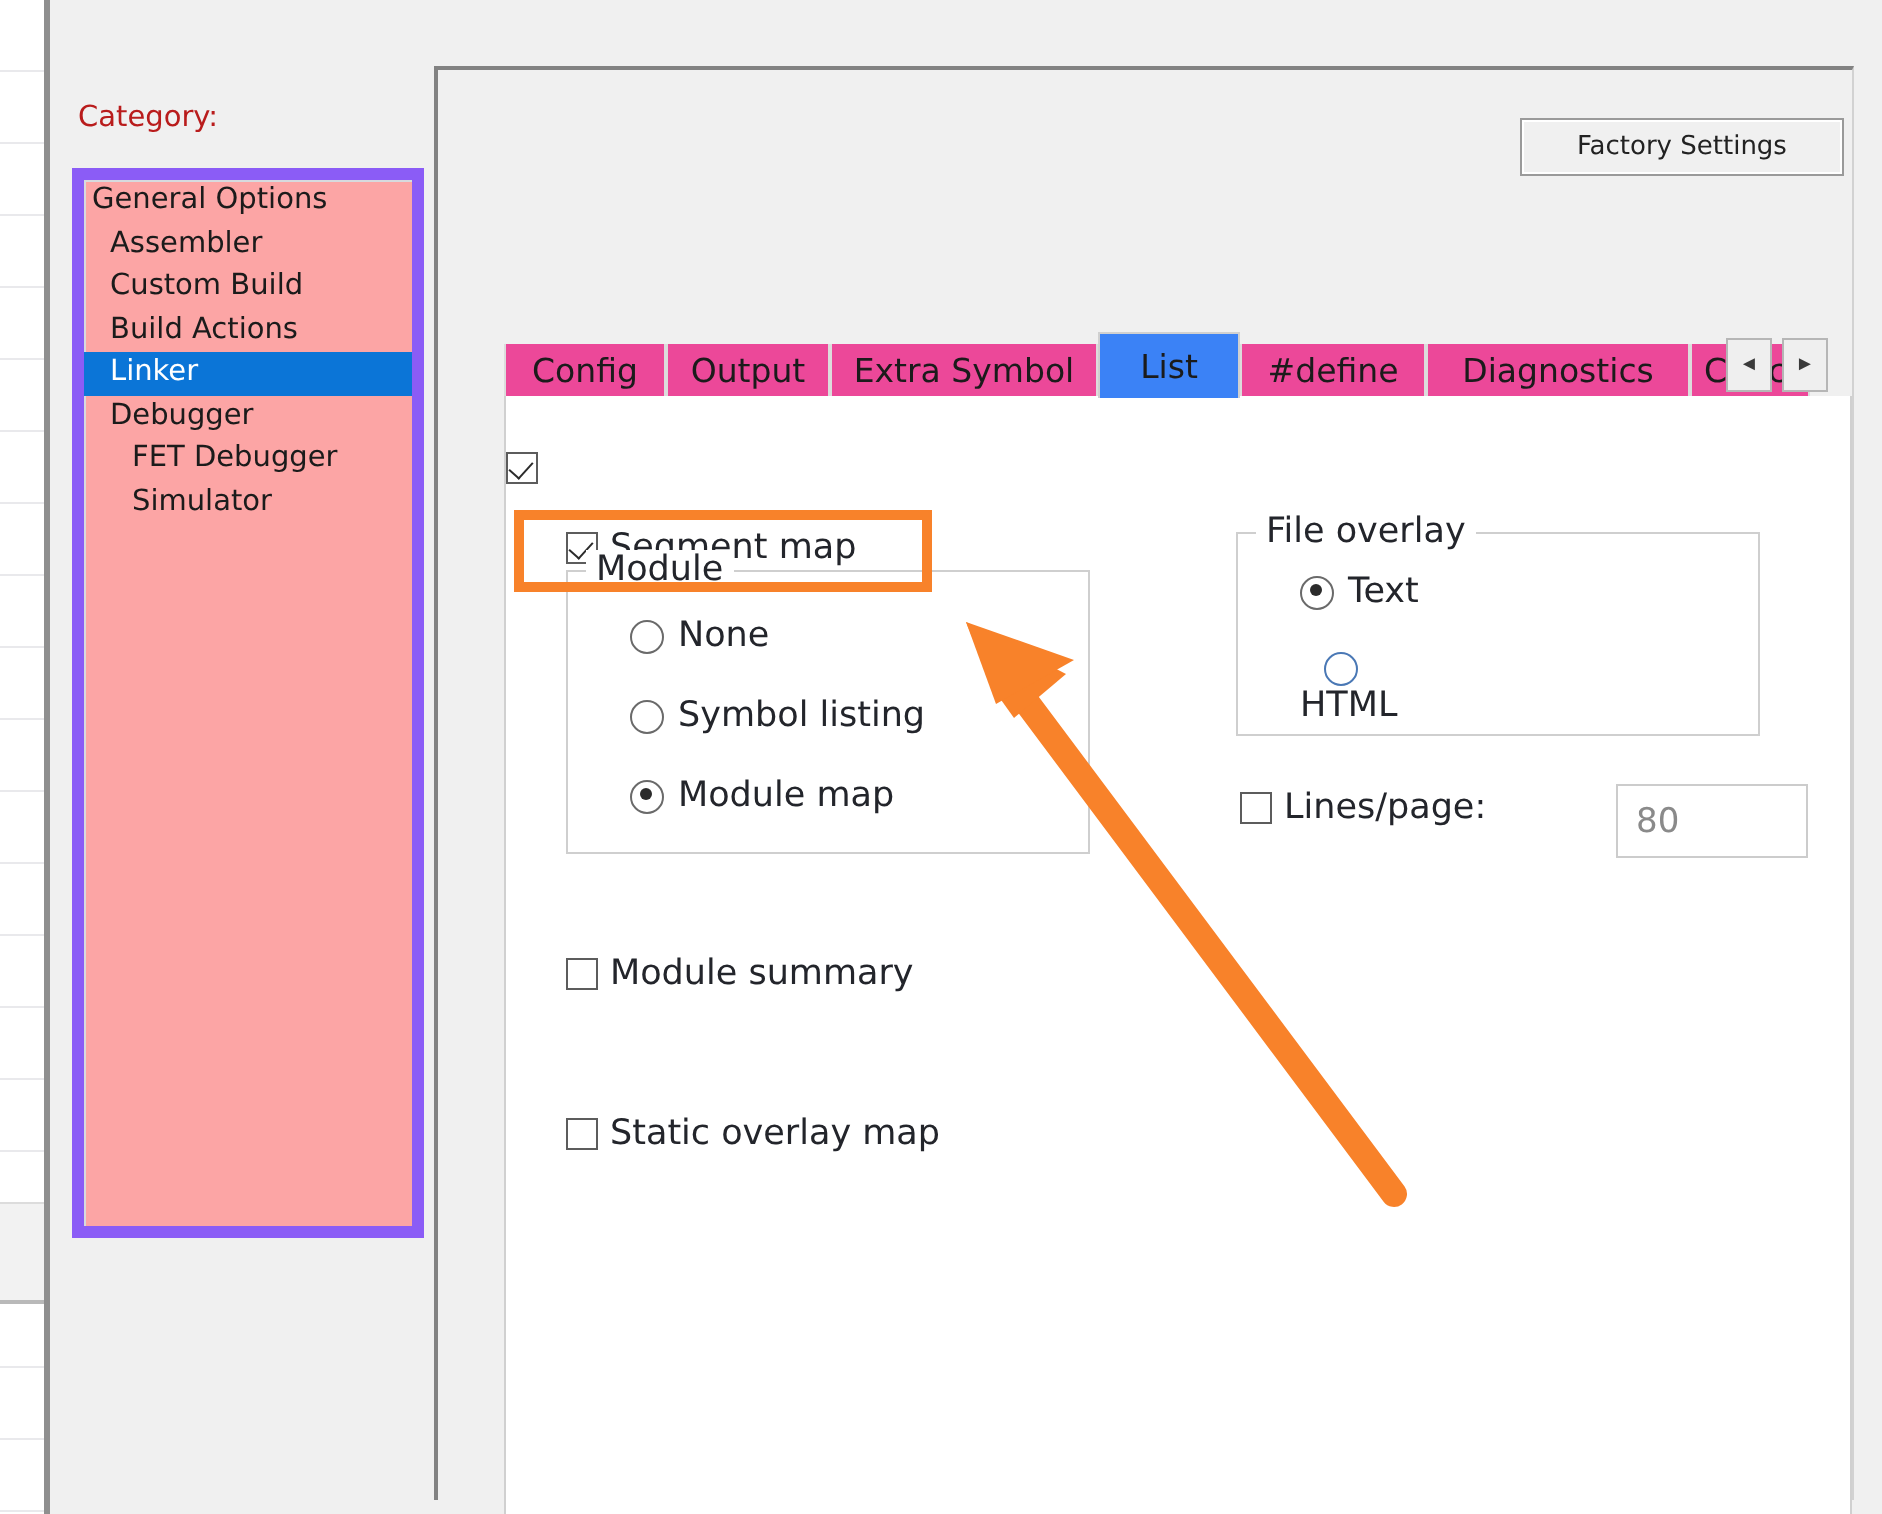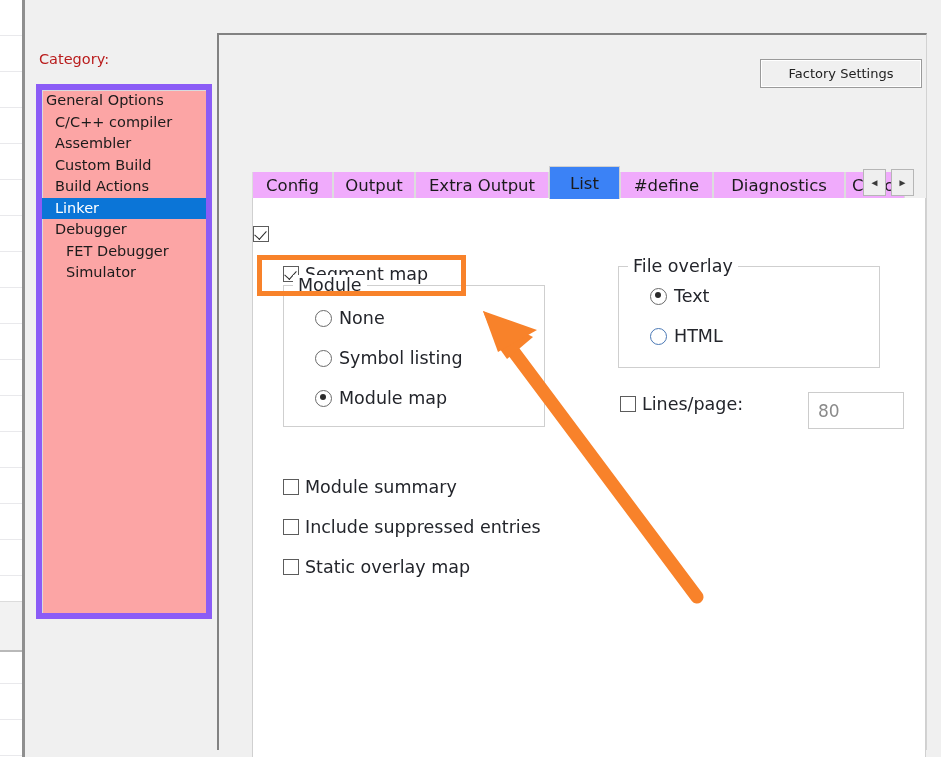--- a/index.html
+++ b/index.html
@@ -83,21 +83,21 @@
     display:flex;align-items:center;justify-content:center;
     cursor:default;
   }
 
   
   #tabstrip{
     position:absolute;left:33px;top:131px;width:672px;height:32px;
   }
   .tab{
     position:absolute;top:6px;height:26px;
-    background:#f0abfc;
+    background:#ec4899;
     border-left:1px solid #dcdcdc;
     border-right:1px solid #dcdcdc;
     font-size:16.5px;color:#1b1b1b;
     font-family:"DejaVu Sans", sans-serif;
     display:flex;align-items:center;justify-content:center;
     cursor:default;box-sizing:border-box;
   }
   .tab.active{
     top:0;height:33px;
     background:#3b82f6;
@@ -206,38 +206,37 @@
 <div id="bg-editor"></div>
 <div id="bg-editor-b"></div>
 <div id="bg-sep"></div>
 
 <div id="dialog">
 
   <div id="category-label">Category:</div>
 
   <div id="category-list">
     <div class="cat-item">General Options</div>
-    <div class="cat-item indent1">C/C++ compiler</div>
     <div class="cat-item indent1">Assembler</div>
     <div class="cat-item indent1">Custom Build</div>
     <div class="cat-item indent1">Build Actions</div>
     <div class="cat-item indent1 selected">Linker</div>
     <div class="cat-item indent1">Debugger</div>
     <div class="cat-item indent2">FET Debugger</div>
     <div class="cat-item indent2">Simulator</div>
   </div>
 
   <div id="right-panel">
 
     <div id="factory-settings">Factory Settings</div>
 
     <div id="tabstrip">
       <div class="tab" style="left:0px;width:81px;">Config</div>
       <div class="tab" style="left:81px;width:82px;">Output</div>
-      <div class="tab" style="left:163px;width:134px;">Extra Output</div>
+      <div class="tab" style="left:163px;width:134px;">Extra Symbol</div>
       <div class="tab active" style="left:297px;width:71px;">List</div>
       <div class="tab" style="left:368px;width:93px;">#define</div>
       <div class="tab" style="left:461px;width:132px;">Diagnostics</div>
       <div class="tab clipped" style="left:593px;width:60px;">Chec</div>
       <div class="tabnav" style="left:611px;">◄</div>
       <div class="tabnav" style="left:639px;">►</div>
     </div>
 
     <div id="tabpage"></div>
 
@@ -266,37 +265,33 @@
     <div class="ctl" style="left:31px;top:102px;">
       <span class="rb sel"></span>
       <span>Module map</span>
     </div>
   </div>
 
   <div class="ctl" style="left:258px;top:477px;">
     <span class="cb"></span>
     <span>Module summary</span>
   </div>
-  <div class="ctl" style="left:258px;top:517px;">
-    <span class="cb"></span>
-    <span>Include suppressed entries</span>
-  </div>
   <div class="ctl" style="left:258px;top:557px;">
     <span class="cb"></span>
     <span>Static overlay map</span>
   </div>
 
   <div class="groupbox" style="left:593px;top:266px;width:262px;height:102px;">
     <div class="group-title">File overlay</div>
 
     <div class="ctl" style="left:31px;top:19px;">
       <span class="rb sel"></span>
       <span>Text</span>
     </div>
-    <div class="ctl" style="left:31px;top:59px;">
+    <div class="ctl" style="left:31px;top:59px;flex-direction:column;">
       <span class="rb blue"></span>
       <span>HTML</span>
     </div>
   </div>
 
   <div class="ctl" style="left:595px;top:394px;">
     <span class="cb"></span>
     <span>Lines/page:</span>
   </div>
   <div id="lines-input">80</div>

